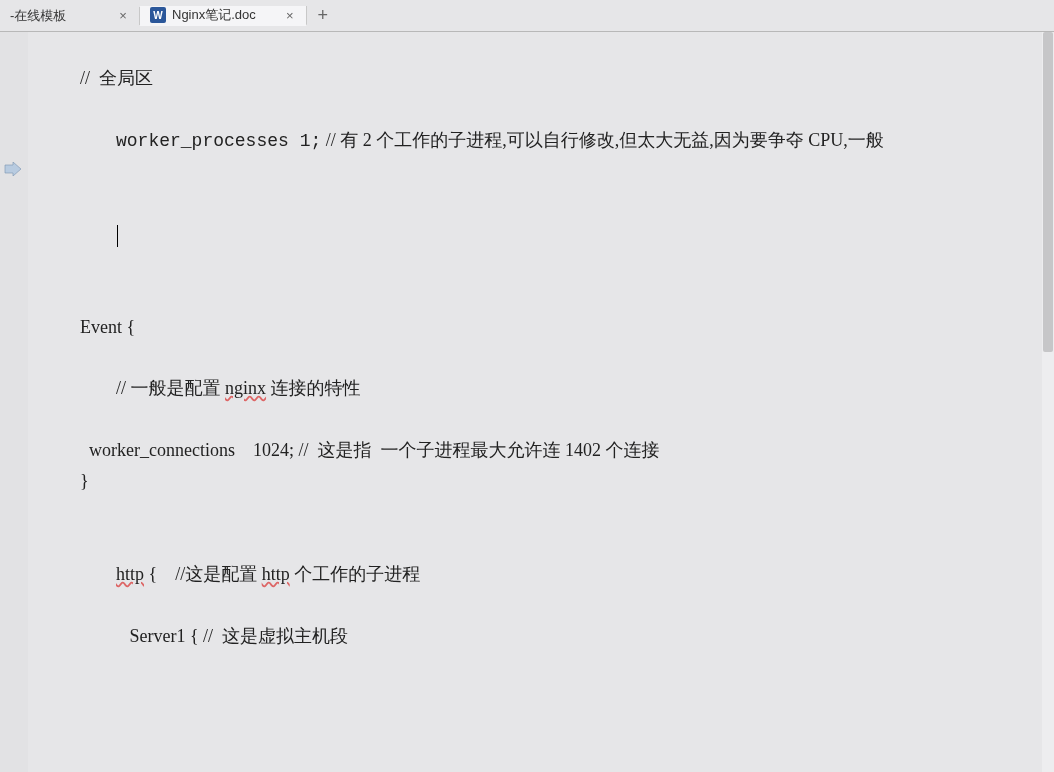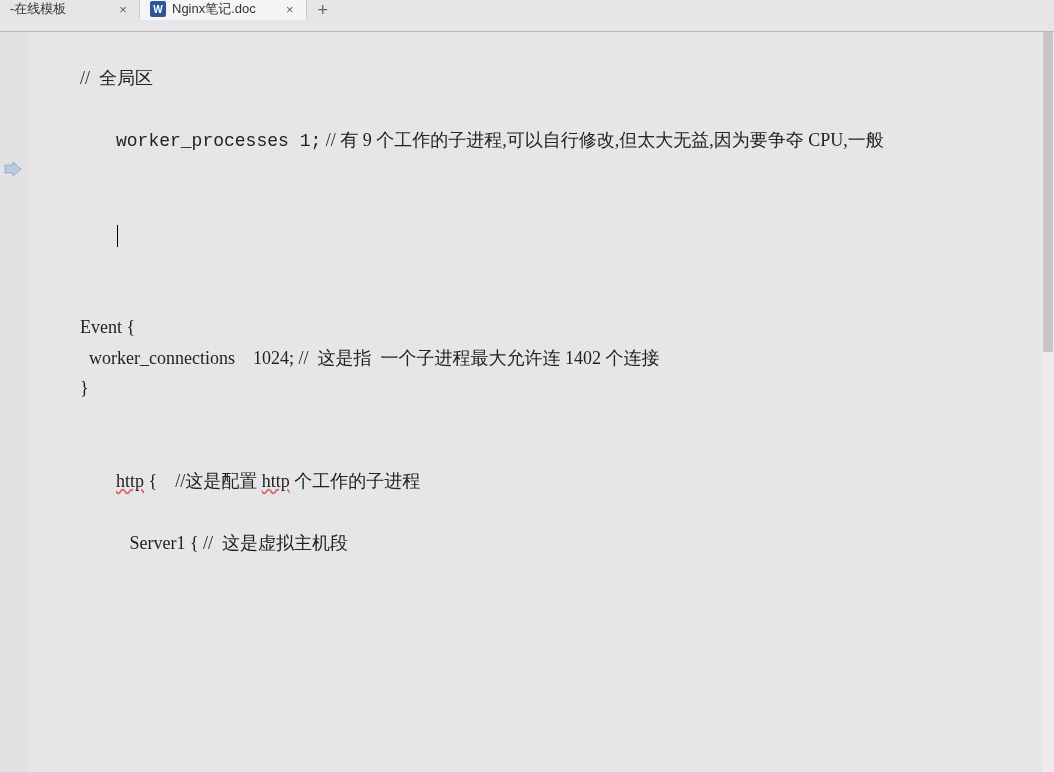--- a/index.html
+++ b/index.html
@@ -5,21 +5,21 @@
     * { margin:0; padding:0; box-sizing:border-box; }
     body {
       background:#e2e2e4;
       font-family:"Microsoft YaHei","SimSun",Arial,sans-serif;
       width:1054px; height:772px; overflow:hidden;
     }
     
     .tabbar {
       height:32px; background:#e6e6e8;
       border-bottom:1px solid #b8b8b8;
-      display:flex; align-items:flex-start;
+      display:flex; align-items:center;
       padding-left:0;
     }
     .tab {
       display:flex; align-items:center;
       padding:0 8px 0 10px;
       font-size:13px; color:#333;
       position:relative;
       border-right:1px solid #c8c8c8;
       min-width:140px;
       gap:6px;
@@ -113,27 +113,30 @@
     <path d="M1 3 L9 3 L9 0 L17 7 L9 14 L9 11 L1 11 Z" fill="#b8cbe0" stroke="#7a94b0" stroke-width="0.6"></path>
   </svg>
 </div>
 
 <div class="page-wrap">
   <div class="page">
     <div class="doc">
       <div class="line">&nbsp;</div>
       <div class="line">//  全局区</div>
       <div class="line">
-        <span class="mono">worker_processes 1;</span><span> // 有 9 个工作的子进程,可以自行修改,但太大无益,因为要争夺 CPU,一般</span>
+        <span class="mono">worker_processes 1;</span><span> // 有 2 个工作的子进程,可以自行修改,但太大无益,因为要争夺 CPU,一般</span>
       </div>
       <div class="line">
         <span class="cursor-caret"></span>
       </div>
       <div class="line">&nbsp;</div>
       <div class="line">Event {</div>
+      <div class="line">
+        <span>// 一般是配置 </span><span class="underline-word">nginx</span><span> 连接的特性</span>
+      </div>
       <div class="line">  worker_connections    1024; //  这是指  一个子进程最大允许连 1402 个连接</div>
       <div class="line">}</div>
       <div class="line">&nbsp;</div>
       <div class="line">
         <span class="underline-word">http</span><span> {    //这是配置 </span><span class="underline-word">http</span><span> 个工作的子进程</span>
       </div>
       <div class="line">           Server1 { //  这是虚拟主机段</div>
 
     </div>
   </div>

